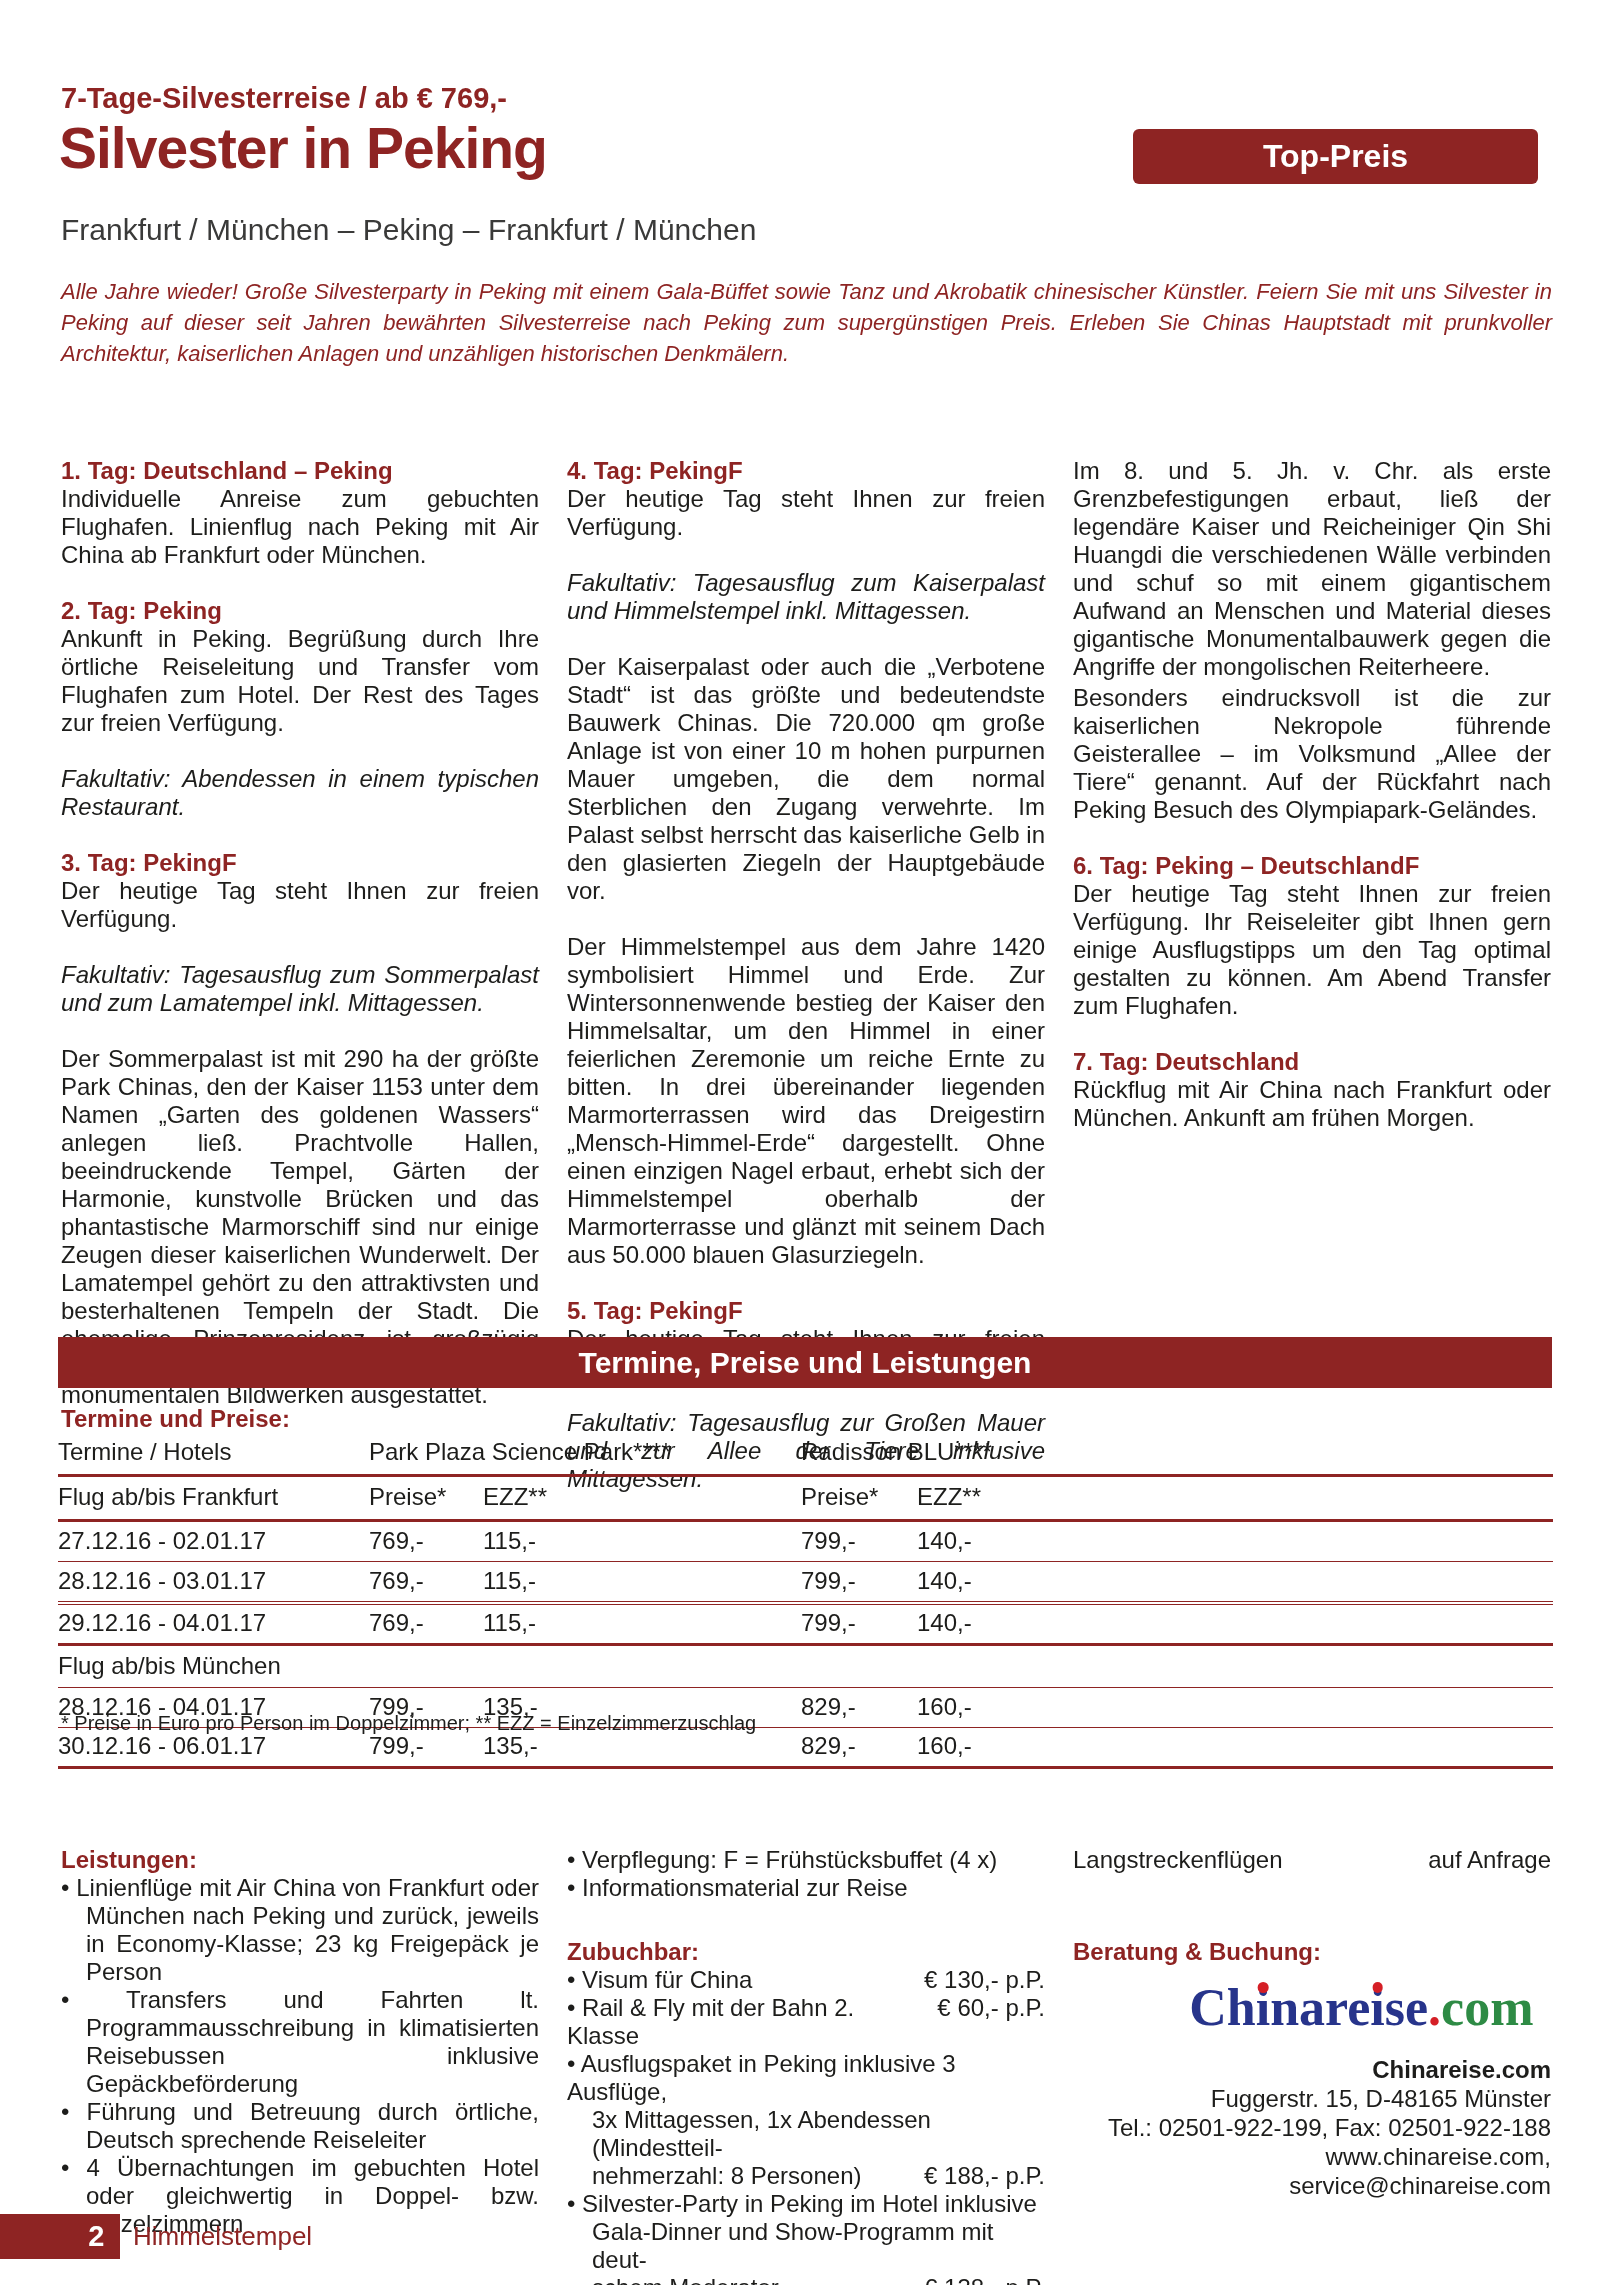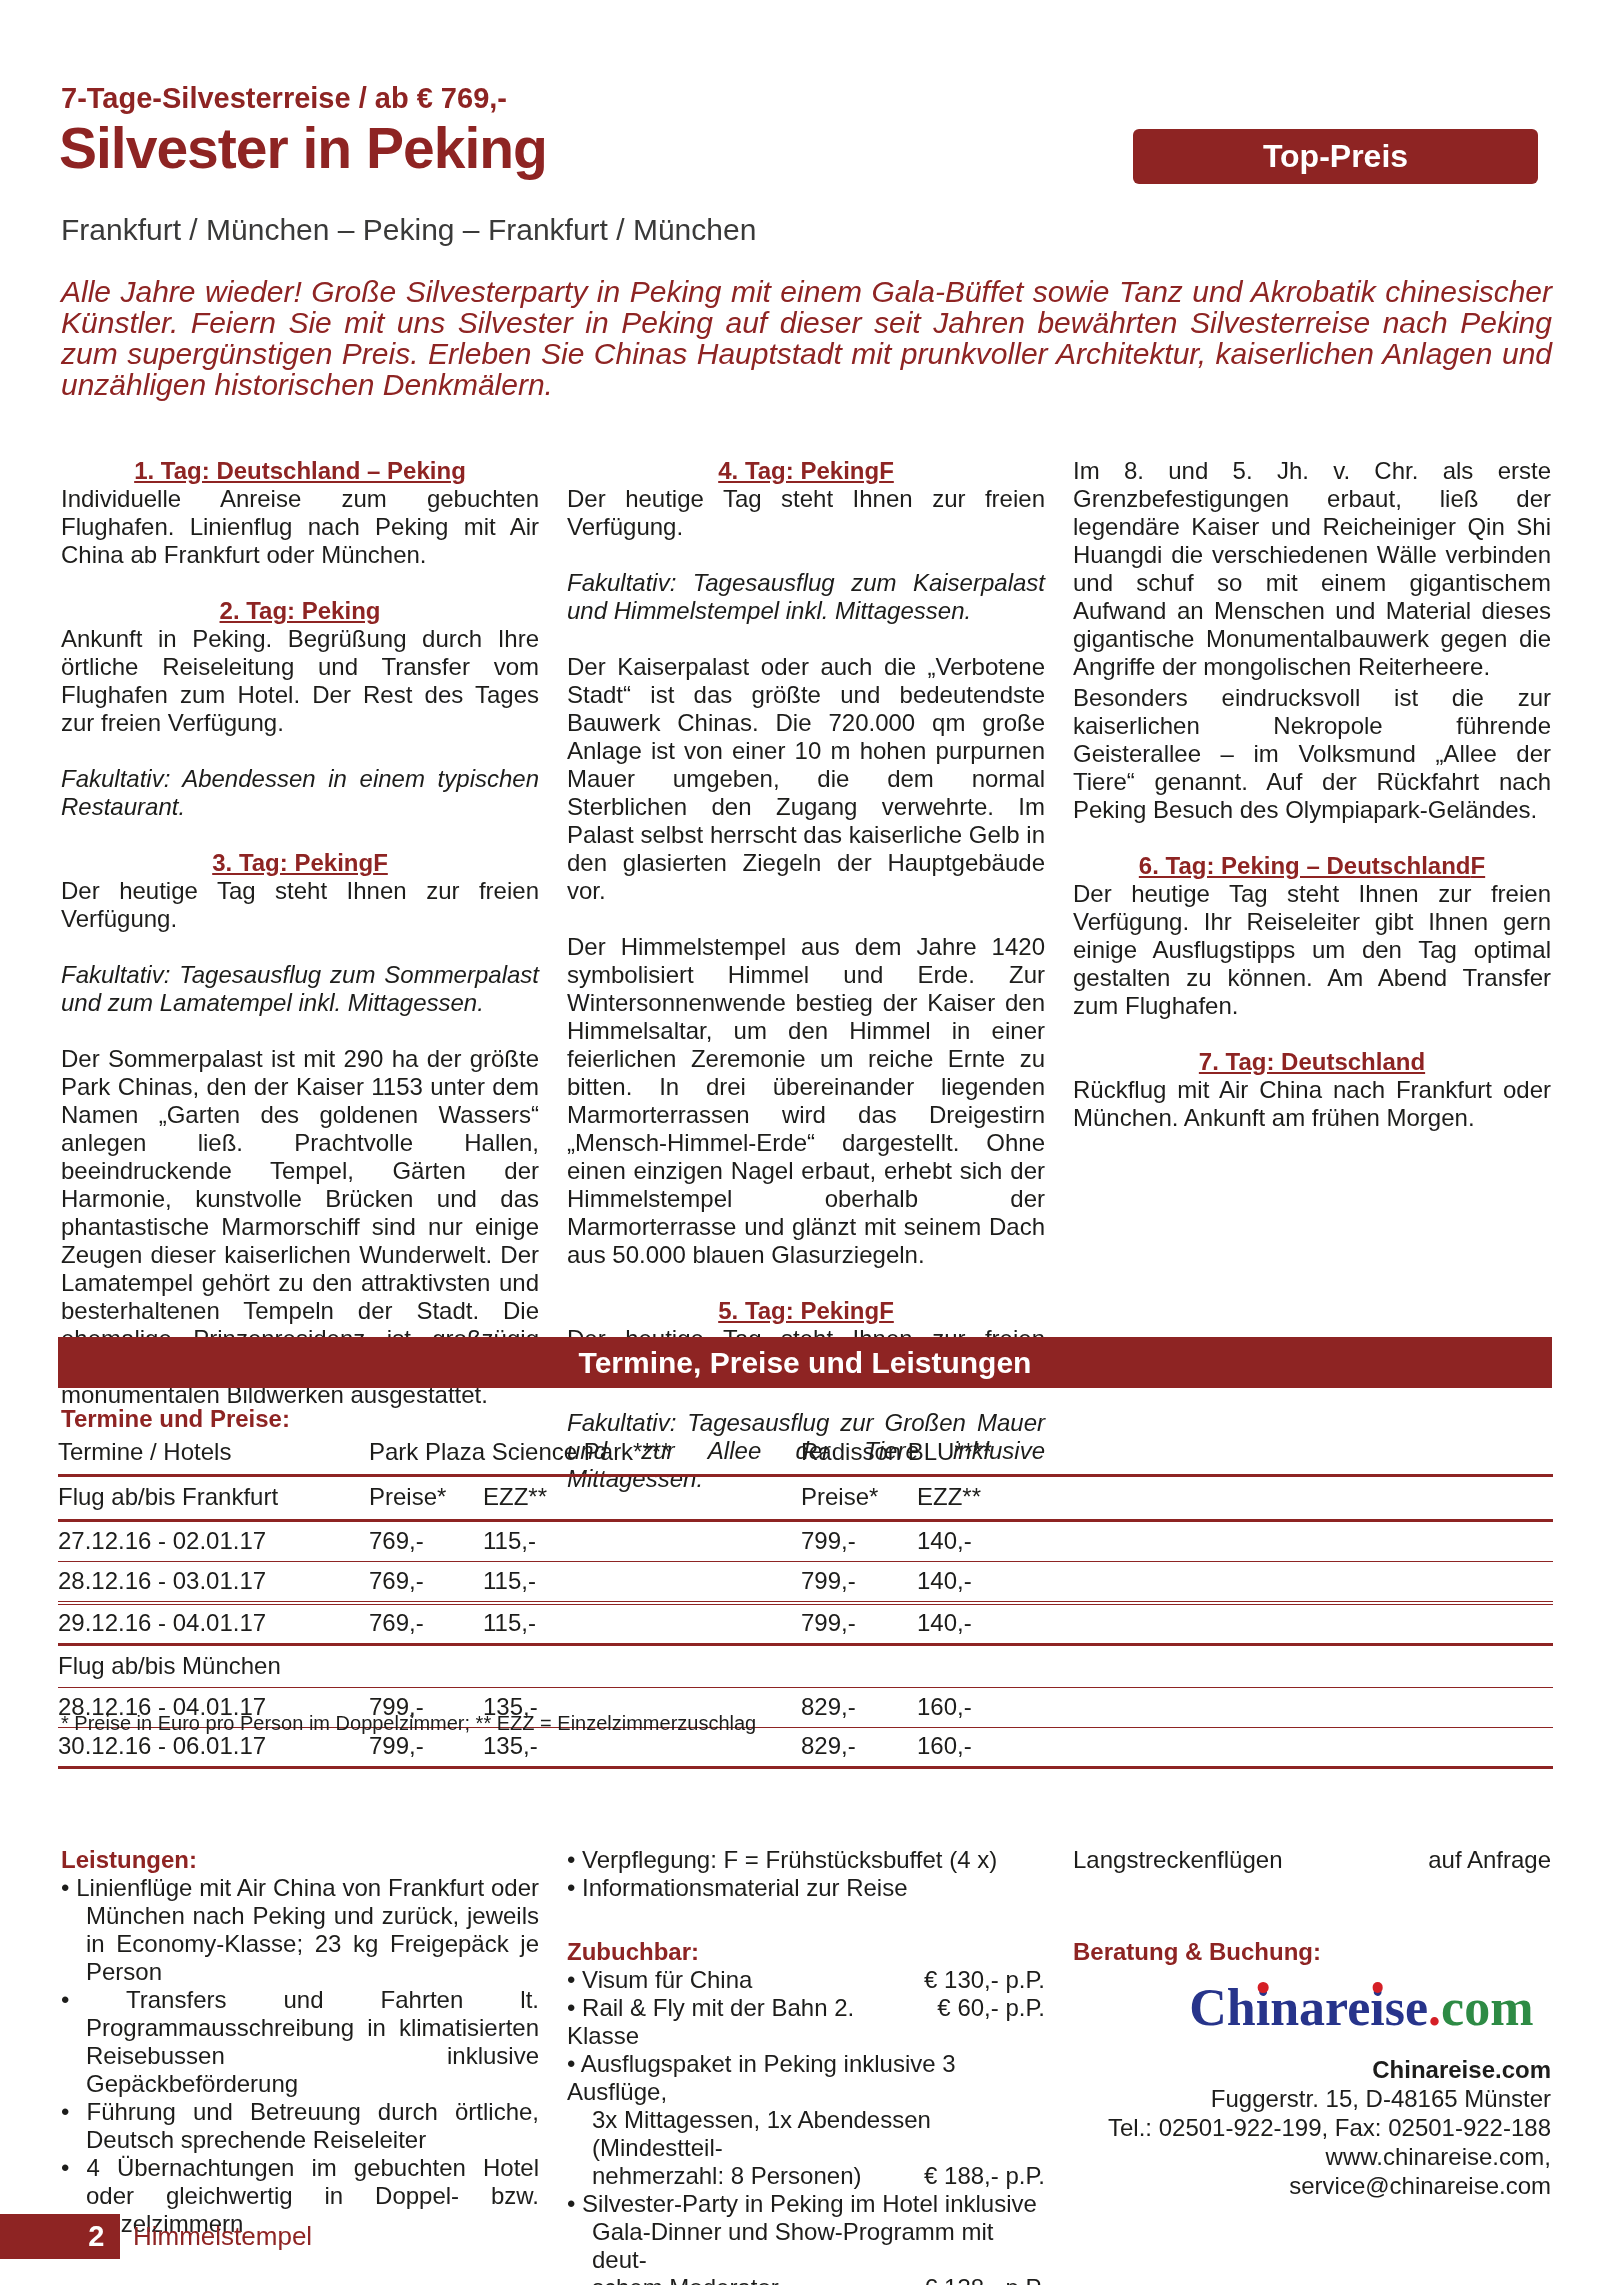--- a/index.html
+++ b/index.html
@@ -31,35 +31,35 @@
     background:var(--maroon);color:#ffffff;
     display:flex;align-items:center;justify-content:center;
     font-size:32px;font-weight:bold;border-radius:6px;
   }
   .route{
     position:absolute;left:61px;top:213px;
     font-size:30px;color:#3a3a39;
   }
   .intro{
     position:absolute;left:61px;top:276px;width:1491px;
-    font-size:30px;line-height:31px;font-style:italic;color:var(--maroon);
+    font-size:22px;line-height:31px;font-style:italic;color:var(--maroon);
     text-align:justify;
   }
   
   .columns{
     position:absolute;left:61px;top:457px;width:1491px;
     display:flex;gap:28px;
   }
   .col{width:478px;font-size:24px;line-height:28px;}
   .blk{margin:0 0 28px;text-align:justify;}
   .blk.nogap{margin-bottom:3px;}
   .blk.h{
     font-weight:bold;color:var(--maroon);
-    display:flex;justify-content:center;
-    margin-bottom:0;text-align:left;text-decoration:underline;
+    display:flex;justify-content:flex-start;
+    margin-bottom:0;text-align:left;
   }
   .blk.i{font-style:italic;}
   .meal{font-weight:bold;color:var(--maroon);}
   
   .banner{
     position:absolute;left:58px;top:1337px;width:1494px;height:51px;
     background:var(--maroon);color:#ffffff;
     display:flex;align-items:center;justify-content:center;
     font-size:30px;font-weight:bold;
   }

